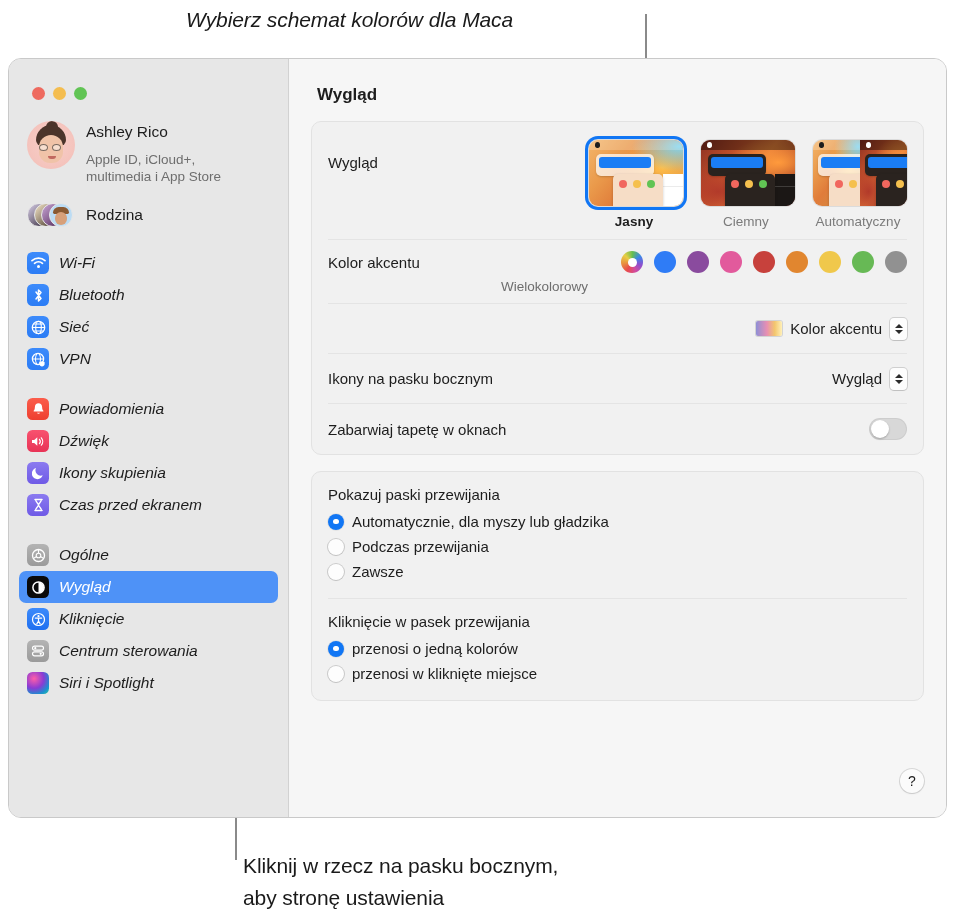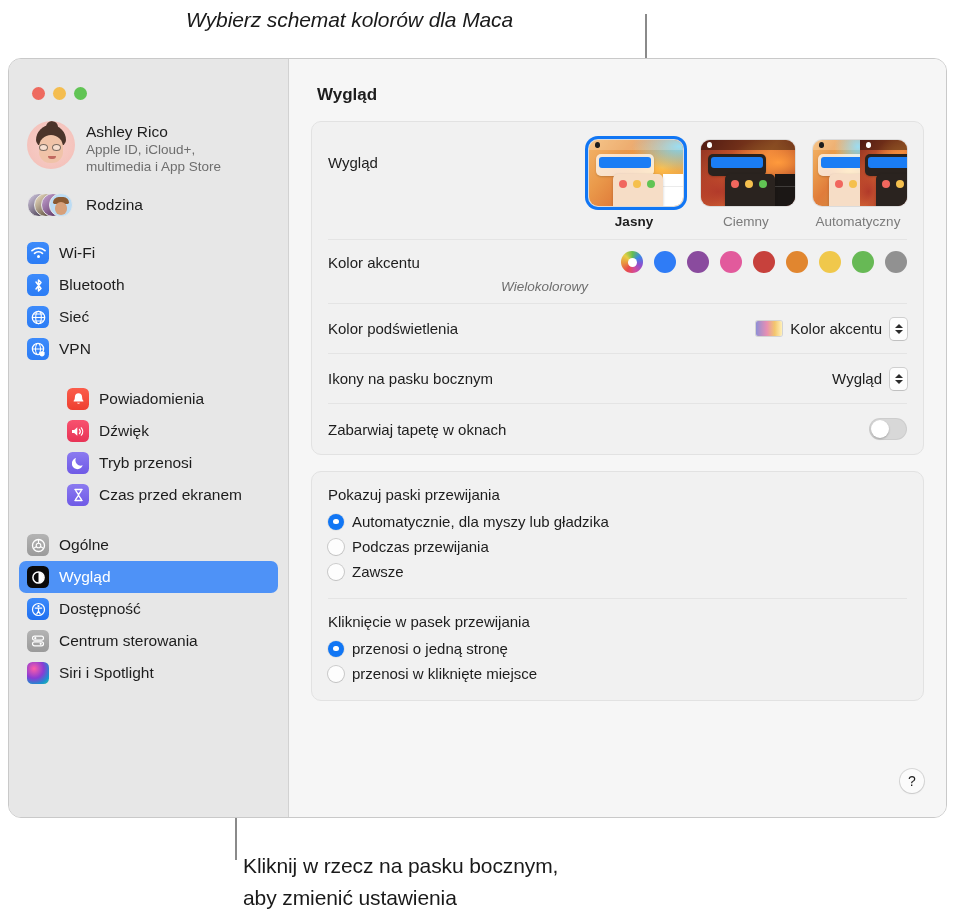--- a/index.html
+++ b/index.html
@@ -108,20 +108,21 @@
   .avatar .glass.r { left: 25px; }
   .avatar .mouth {
     position: absolute; left: 21px; top: 35px; width: 8px; height: 3px;
     background: #c1685f; border-radius: 0 0 5px 5px;
   }
   .acct-text { padding-top: 1px; }
   .acct-name { font-size: 15.5px; color: #1d1d1d; line-height: 19px; }
   .acct-sub {
     font-size: 13.5px; color: #6e6e6e; line-height: 17px;
     white-space: pre-line;
+    margin-top: 10px;
   }
 
   .family-row {
     display: flex; align-items: center; gap: 11px;
     margin: 8px 10px 0 12px;
     padding: 4px 6px;
     border-radius: 7px;
   }
   .family-stack { position: relative; width: 48px; height: 28px; flex: 0 0 48px; }
   .fa {
@@ -130,29 +131,30 @@
   }
   .fa.a { left: 0;  background: linear-gradient(135deg,#d8cfe8,#2b2030); }
   .fa.b { left: 7px; background: linear-gradient(135deg,#f6e7c9,#3b2d22); }
   .fa.c { left: 14px; background: linear-gradient(135deg,#c9a7d6,#4a2050); }
   .fa.d { left: 22px; background: #bcdcf4; overflow: hidden; }
   .fa.d .hat { position:absolute; left:3px; top:3px; width:16px; height:7px; background:#8a5a33; border-radius:8px 8px 2px 2px;}
   .fa.d .fc { position:absolute; left:5px; top:8px; width:12px; height:13px; background:#d7a07a; border-radius:6px 6px 6px 6px;}
   .family-label { font-size: 15.5px; color: #1d1d1d; }
 
   .nav-group { margin-top: 14px; }
-  .nav-group.g2 { margin-top: 18px; padding-left: 40px; }
+  .nav-group.g2 { margin-top: 18px; }
   .nav-group.g3 { margin-top: 18px; }
   .nav-item {
     display: flex; align-items: center; gap: 10px;
     height: 32px;
     margin: 0 10px;
     padding: 0 8px;
     border-radius: 7px;
     cursor: default;
+    font-style: italic;
   }
   .nav-item.selected { background: #4e92f7; }
   .nav-item.selected .nav-label { color: #ffffff; }
   .nav-label { font-size: 15.5px; color: #1d1d1d; white-space: nowrap; }
   .nav-icon {
     width: 22px; height: 22px; border-radius: 5.5px;
     flex: 0 0 22px;
     display: flex; align-items: center; justify-content: center;
     color: #fff;
   }
@@ -283,21 +285,21 @@
     background: conic-gradient(from 210deg, #e84b4b, #e8933f, #e8cf45, #63be52, #3b87e8, #8a4fd0, #d14ba0, #e84b4b);
     position: relative;
   }
   .acc.multi::after {
     content:""; position:absolute; left:50%; top:50%;
     width:9px; height:9px; margin:-4.5px 0 0 -4.5px;
     background:#fff; border-radius:50%;
   }
   .accent-caption {
     text-align: center; font-size: 13.5px; color: #6e6e6e;
-    margin-top: 6px; padding-right: 146px; font-style: italic;
+    margin-top: 6px; padding-right: 146px;
   }
 
   .swatch-grad {
     width: 26px; height: 15px; border-radius: 2px;
     background: linear-gradient(90deg,#8e8fd6 0%,#e88fb2 42%,#f3c66d 72%,#fff0b8 100%);
     box-shadow: 0 0 0 1px rgba(0,0,0,.12);
   }
   .popup-value { font-size: 15px; color: #1d1d1d; }
   .stepper {
     width: 17px; height: 22px; border-radius: 4px;
@@ -349,21 +351,21 @@
 </style>
 </head>
 <body>
 
 <div id="root">
 
   <div class="callout-text" style="left:186px; top:6px;font-style:italic;">Wybierz schemat kolorów dla Maca</div>
   <div class="leader" style="left:645px; top:14px; width:1.5px; height:140px;"></div>
 
   <div class="callout-text" style="left:243px; top:852px;">Kliknij w rzecz na pasku bocznym,</div>
-  <div class="callout-text" style="left:243px; top:884px;">aby zmienić ustawienia</div>
+  <div class="callout-text" style="left:243px; top:884px;">aby stronę ustawienia</div>
   <div class="leader" style="left:235px; top:710px; width:1.5px; height:150px;"></div>
 
   <div class="window">
 
     <div class="sidebar">
 
       <div class="traffic">
         <div class="tl red"></div>
         <div class="tl yellow"></div>
         <div class="tl green"></div>
@@ -462,21 +464,21 @@
             </svg>
           </div>
           <span class="nav-label">Dźwięk</span>
         </div>
         <div class="nav-item">
           <div class="nav-icon ic-focus">
             <svg width="13" height="14" viewBox="0 0 13 14">
               <path d="M10.7 9.3A5.3 5.3 0 0 1 4 2.1a5.6 5.6 0 1 0 6.7 7.2z" fill="#fff"></path>
             </svg>
           </div>
-          <span class="nav-label">Tryb przenosi</span>
+          <span class="nav-label">Ikony skupienia</span>
         </div>
         <div class="nav-item">
           <div class="nav-icon ic-screen">
             <svg width="11" height="14" viewBox="0 0 11 14">
               <path d="M2 1.6h7M2 12.4h7" stroke="#fff" stroke-width="1.5" stroke-linecap="round"></path>
               <path d="M2.6 1.6c0 2.6 2.9 3.9 2.9 5.4s-2.9 2.8-2.9 5.4M8.4 1.6c0 2.6-2.9 3.9-2.9 5.4s2.9 2.8 2.9 5.4" stroke="#fff" stroke-width="1.3" fill="none"></path>
             </svg>
           </div>
           <span class="nav-label">Czas przed ekranem</span>
         </div>
@@ -507,21 +509,21 @@
         </div>
 
         <div class="nav-item">
           <div class="nav-icon ic-access">
             <svg width="15" height="15" viewBox="0 0 15 15">
               <circle cx="7.5" cy="7.5" r="6" fill="none" stroke="#fff" stroke-width="1.2"></circle>
               <circle cx="7.5" cy="4.2" r="1.1" fill="#fff"></circle>
               <path d="M4.3 6.1h6.4M7.5 6.1v3M7.5 9.1l-1.7 2.8M7.5 9.1l1.7 2.8" stroke="#fff" stroke-width="1.2" stroke-linecap="round" fill="none"></path>
             </svg>
           </div>
-          <span class="nav-label">Dostępność</span>
+          <span class="nav-label">Kliknięcie</span>
         </div>
 
         <div class="nav-item">
           <div class="nav-icon ic-cc">
             <svg width="14" height="14" viewBox="0 0 14 14">
               <rect x="1.5" y="2.2" width="11" height="4" rx="2" fill="none" stroke="#fff" stroke-width="1.2"></rect>
               <circle cx="4.3" cy="4.2" r="1.1" fill="#fff"></circle>
               <rect x="1.5" y="7.8" width="11" height="4" rx="2" fill="none" stroke="#fff" stroke-width="1.2"></rect>
               <circle cx="9.7" cy="9.8" r="1.1" fill="#fff"></circle>
             </svg>
@@ -651,21 +653,20 @@
               <div class="acc" style="background:#e1862f"></div>
               <div class="acc" style="background:#f0c84b"></div>
               <div class="acc" style="background:#67b955"></div>
               <div class="acc" style="background:#919191"></div>
             </div>
           </div>
           <div class="accent-caption">Wielokolorowy</div>
         </div>
 
         <div class="row">
-          <div class="row-label">Kolor podświetlenia</div>
           <div class="row-right">
             <div class="swatch-grad"></div>
             <div class="popup-value">Kolor akcentu</div>
             <div class="stepper">
               <div class="chev up"></div>
                 <div class="chev dn"></div>
             </div>
           </div>
         </div>
 
@@ -705,21 +706,21 @@
           <div class="radio-line">
             <div class="radio"></div>
             <div class="radio-label">Zawsze</div>
           </div>
         </div>
 
         <div class="group-block">
           <div class="group-title">Kliknięcie w pasek przewijania</div>
           <div class="radio-line">
             <div class="radio on"></div>
-            <div class="radio-label">przenosi o jedną stronę</div>
+            <div class="radio-label">przenosi o jedną kolorów</div>
           </div>
           <div class="radio-line">
             <div class="radio"></div>
             <div class="radio-label">przenosi w kliknięte miejsce</div>
           </div>
         </div>
       </div>
 
       <div class="help-btn">?</div>
     </div>

